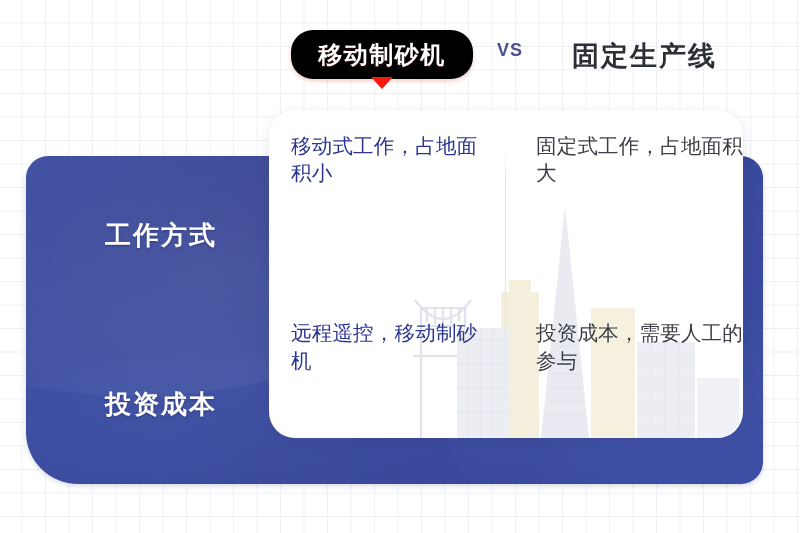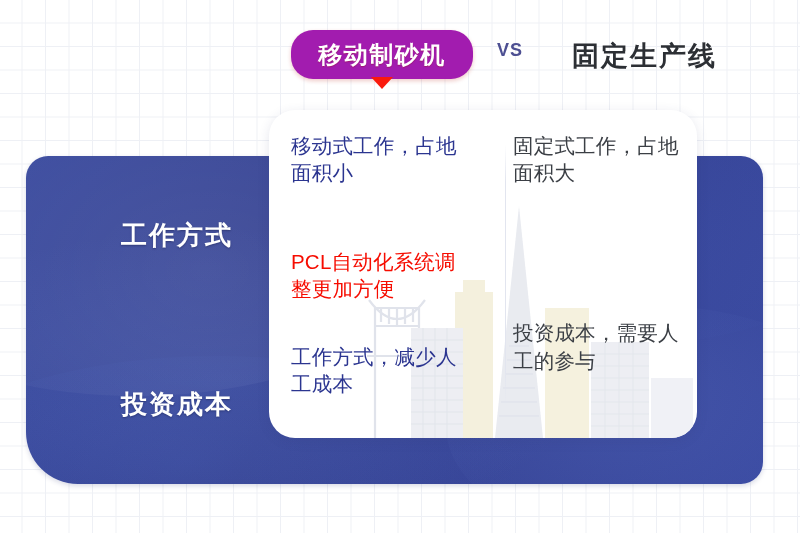--- a/index.html
+++ b/index.html
@@ -70,21 +70,21 @@
   }
   .wave-e {
     left: 420px; top: 150px;
     width: 420px; height: 240px;
     background: radial-gradient(ellipse at 40% 40%, rgba(130,160,235,0.13), rgba(255,255,255,0) 72%);
   }
 
   
   #row-labels {
     position: absolute;
-    left: 72px;
+    left: 56px;
     top: 156px;
     width: 210px;
     height: 328px;
     display: flex;
     flex-direction: column;
     z-index: 4;
   }
   .row-label {
     flex: 1 1 0;
     display: flex;
@@ -99,21 +99,21 @@
   }
   .row-label.r1 { padding-bottom: 6px; }
   .row-label.r2 { padding-bottom: 2px; }
   .row-label.r3 { padding-top: 4px; }
 
   
   #white-card {
     position: absolute;
     left: 269px;
     top: 110px;
-    width: 428px;
+    width: 474px;
     height: 328px;
     background: #ffffff;
     border-radius: 26px;
     box-shadow: 0 3px 12px rgba(45,55,105,0.13);
     overflow: hidden;
     z-index: 5;
   }
 
   
   #skyline-watermark {
@@ -181,21 +181,21 @@
   #badge-wrap {
     position: absolute;
     left: 291px;
     top: 4px;
     width: 182px;
     height: 54px;
   }
   #badge {
     width: 182px;
     height: 49px;
-    background: #a21caf;
+    background: #000000;
     border-radius: 22px;
     display: flex;
     align-items: center;
     justify-content: center;
     box-shadow: 0 2px 4px rgba(180,20,10,0.22);
   }
   #badge-label {
     color: #ffffff;
     font-size: 24px;
     font-weight: bold;
@@ -290,22 +290,21 @@
       <path d="M238 154 L238 250 M252 154 L252 250 M266 154 L266 250"></path>
     </g>
     <rect x="284" y="190" width="42" height="60" fill="#f0f1f6"></rect>
   </svg>
 
   <div id="column-divider"></div>
 
   <div id="card-columns">
     <div class="card-col left">
       <div class="cell c1 text-blue">移动式工作，占地面积小</div>
-      <div class="cell c2 text-red">PCL自动化系统调整更加方便</div>
-      <div class="cell c3 text-blue">工作方式，减少人工成本</div>
+      <div class="cell c3 text-blue">远程遥控，移动制砂机</div>
     </div>
     <div class="card-col right">
       <div class="cell c1 text-dark">固定式工作，占地面积大</div>
       <div class="cell c2 text-dark">投资成本，需要人工的参与</div>
     </div>
   </div>
 </div>
 
 <div id="header">
   <div id="badge-wrap">

